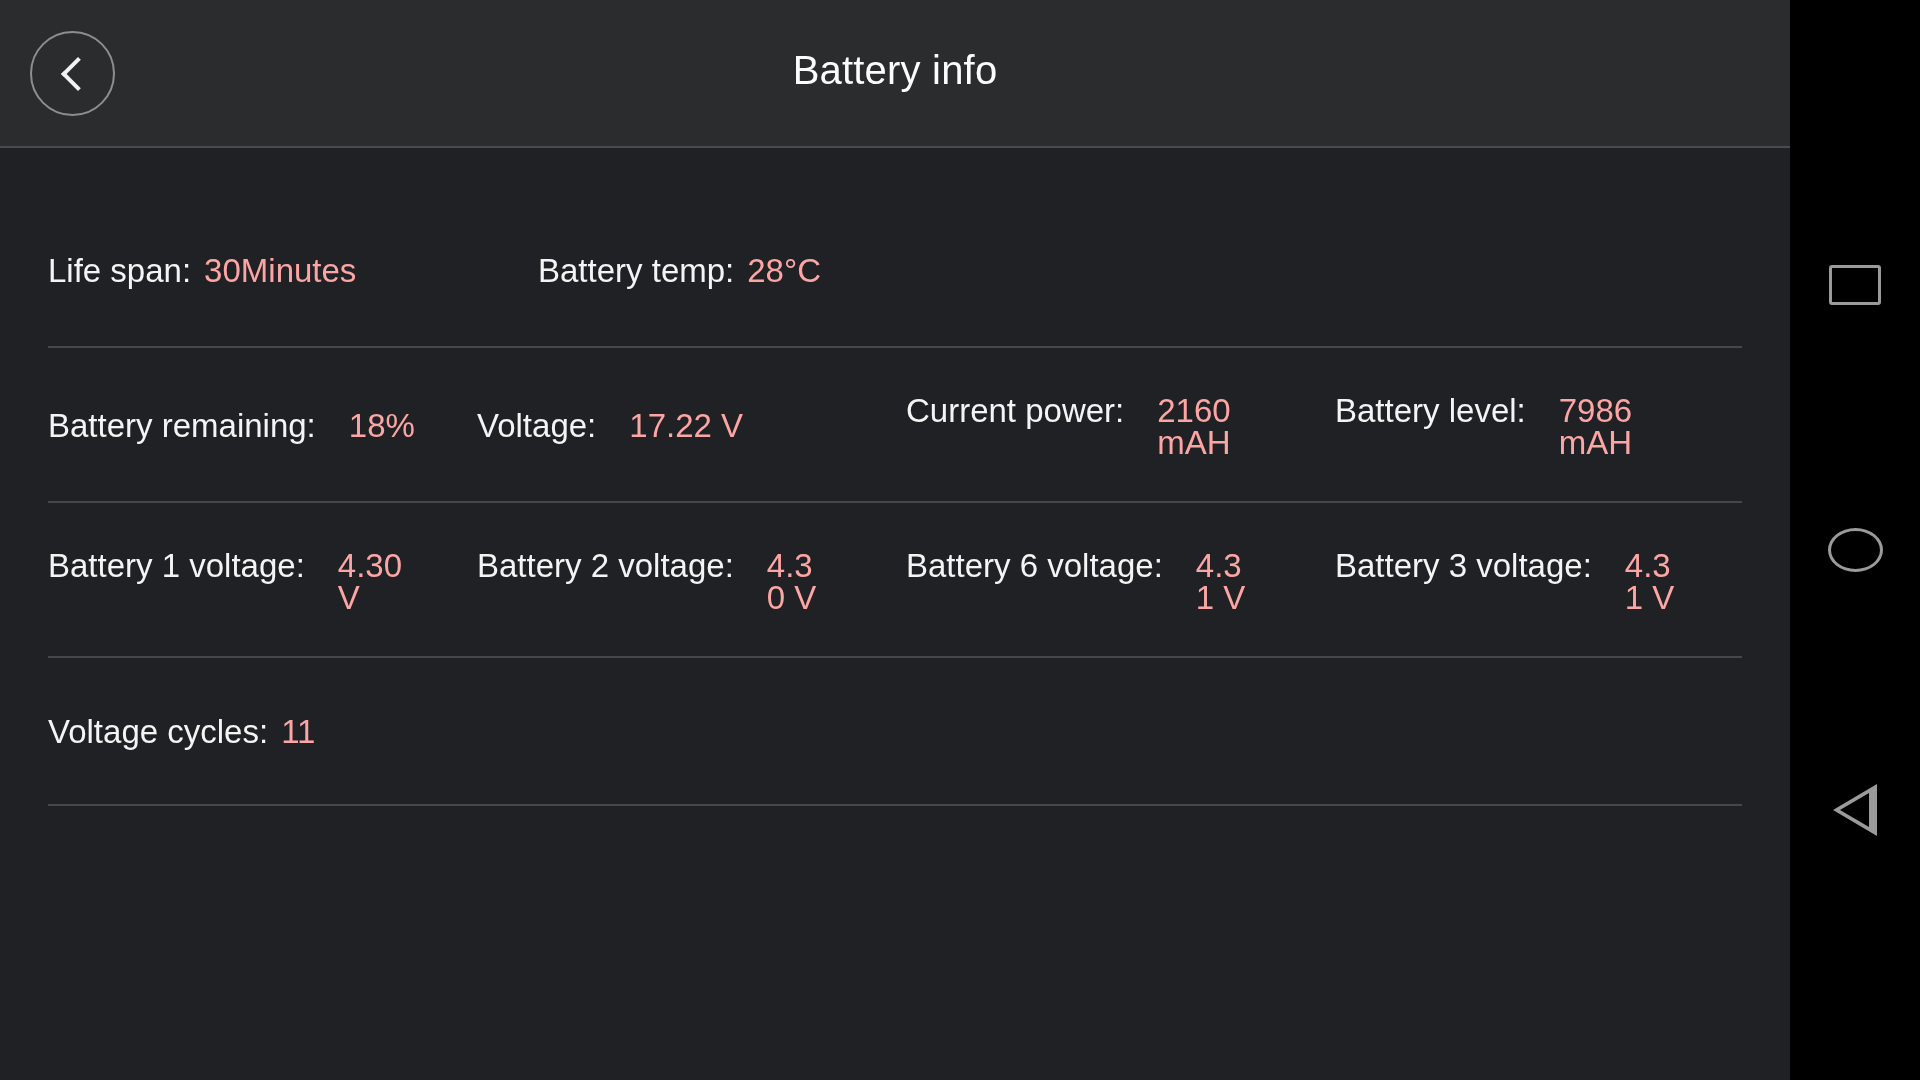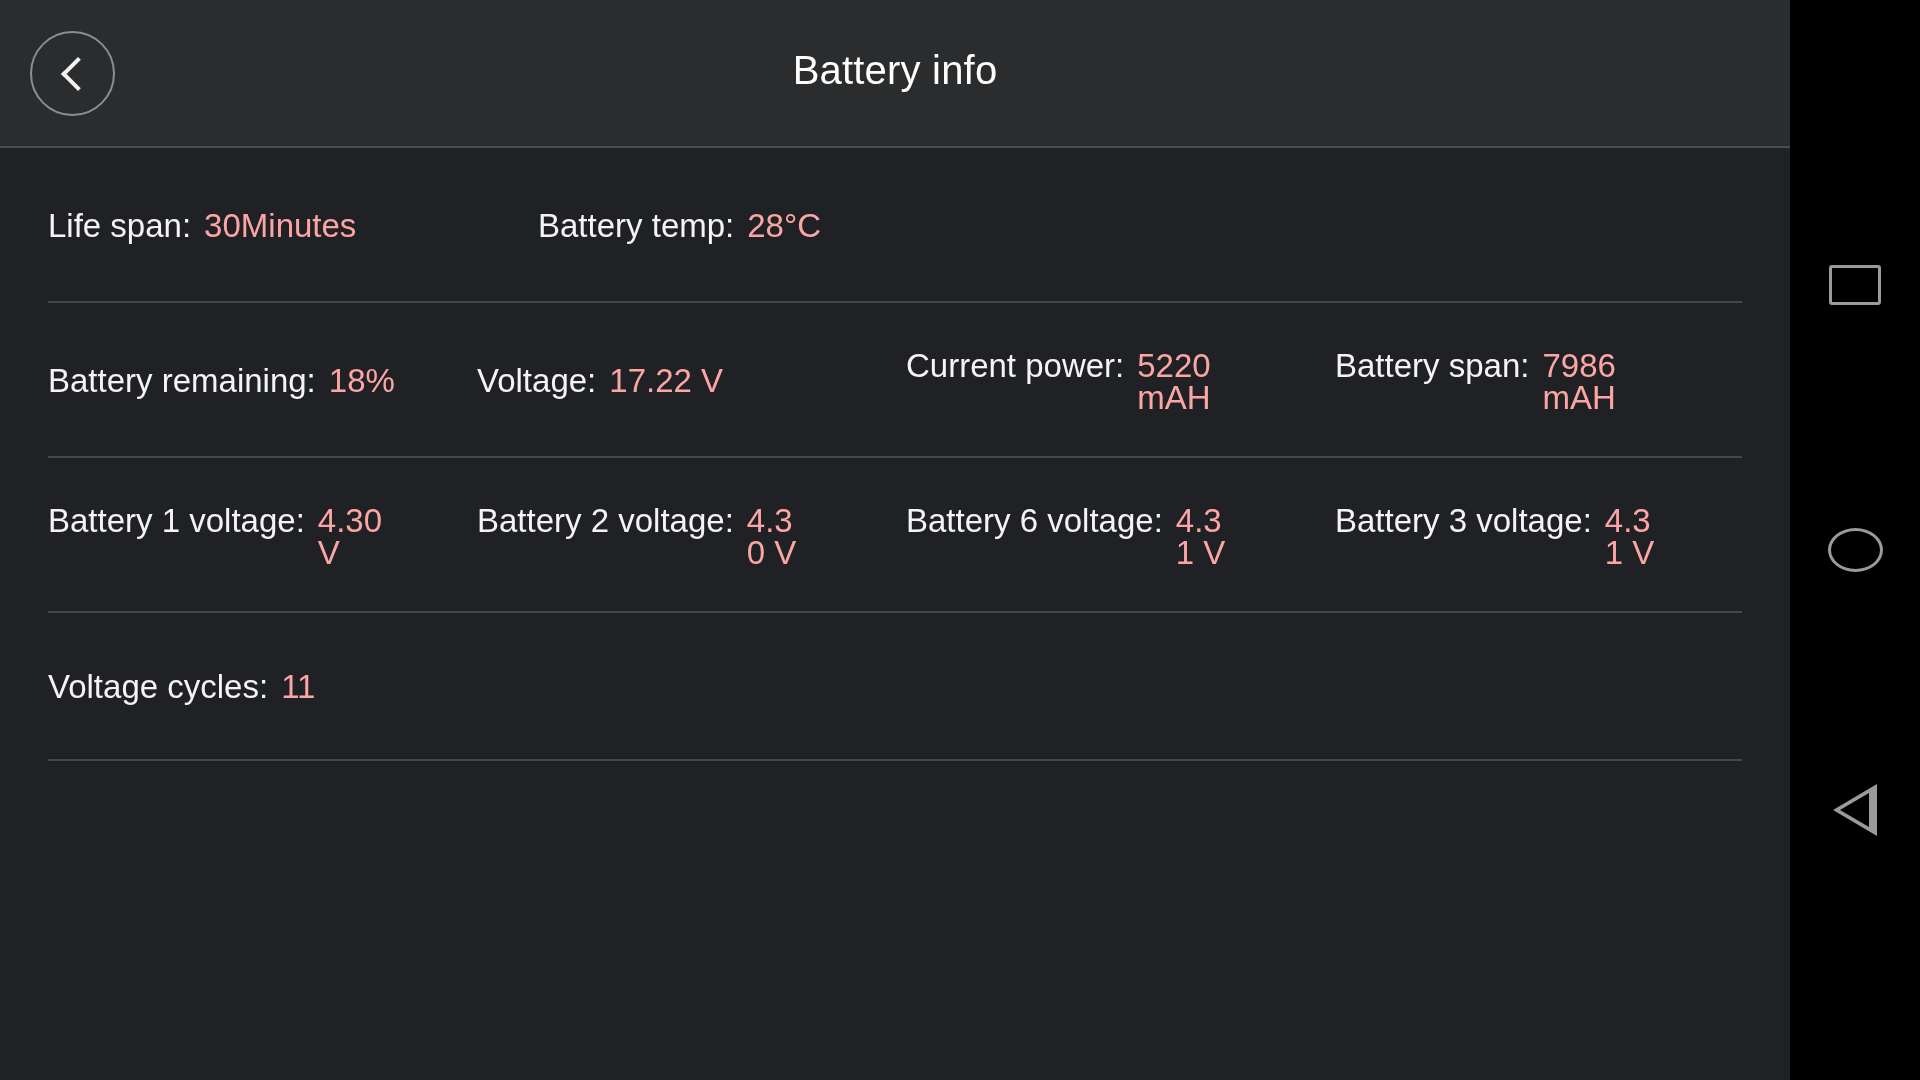--- a/index.html
+++ b/index.html
@@ -45,21 +45,21 @@
   }
   #page-title {
     position:absolute;
     left:0; right:0; top:48px;
     text-align:center;
     color:#fdfdfd;
     font-size:40px;
     letter-spacing:0.2px;
   }
   
-  #content { padding:0; }
+  #content { padding:0;margin-top:45px; }
   .row {
     position:relative;
     display:flex;
     align-items:center;
     height:155px;
     padding:0 48px;
   }
   .row.short { height:148px; }
   .row::after {
     content:"";
@@ -80,21 +80,21 @@
     white-space:nowrap;
   }
   .cell .value {
     color:#fca5a5;
     margin-left:13px;
   }
   
   .row-1 .cell:nth-child(1) { width:490px; }
   .row-1 .cell:nth-child(2) { width:490px; }
   
-  .row-4 .cell { width:429px; }
+  .row-4 .cell { width:429px;gap:20px; }
   .row-4 .cell .value {
     max-width:92px;
     word-break:break-word;
     line-height:0.98;
     display:inline-block;
     vertical-align:baseline;
   }
   .row-4 .cell.wide-val .value { max-width:120px; }
   .row-4 .cell.narrow-val .value { max-width:52px; }
   
@@ -172,24 +172,24 @@
         <div class="cell wide-val">
           <span class="label">Battery remaining:</span>
           <span class="value">18%</span>
         </div>
         <div class="cell wide-val">
           <span class="label">Voltage:</span>
           <span class="value">17.22 V</span>
         </div>
         <div class="cell">
           <span class="label">Current power:</span>
-          <span class="value">5220 mAH</span>
-        </div>
-        <div class="cell">
-          <span class="label">Battery span:</span>
+          <span class="value">2160 mAH</span>
+        </div>
+        <div class="cell">
+          <span class="label">Battery level:</span>
           <span class="value">7986 mAH</span>
         </div>
       </div>
 
       <div class="row row-4">
         <div class="cell">
           <span class="label">Battery 1 voltage:</span>
           <span class="value">4.30 V</span>
         </div>
         <div class="cell narrow-val">

